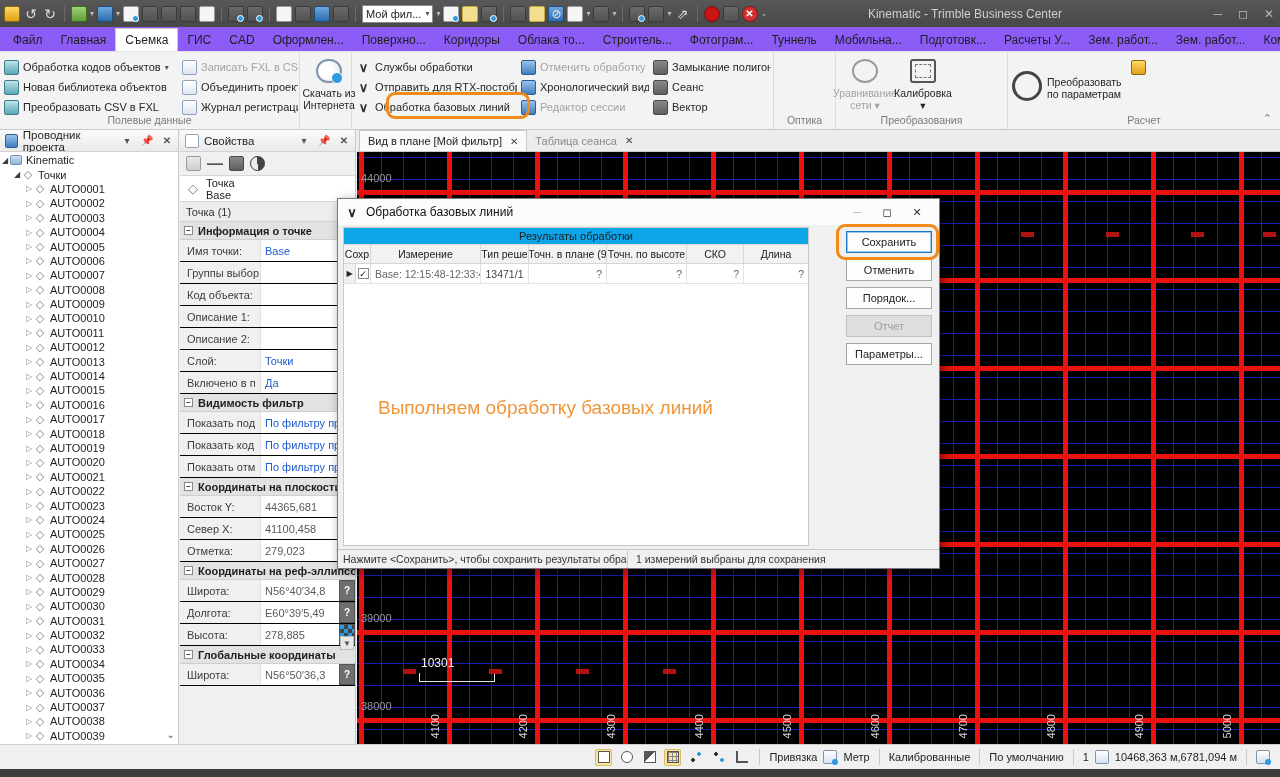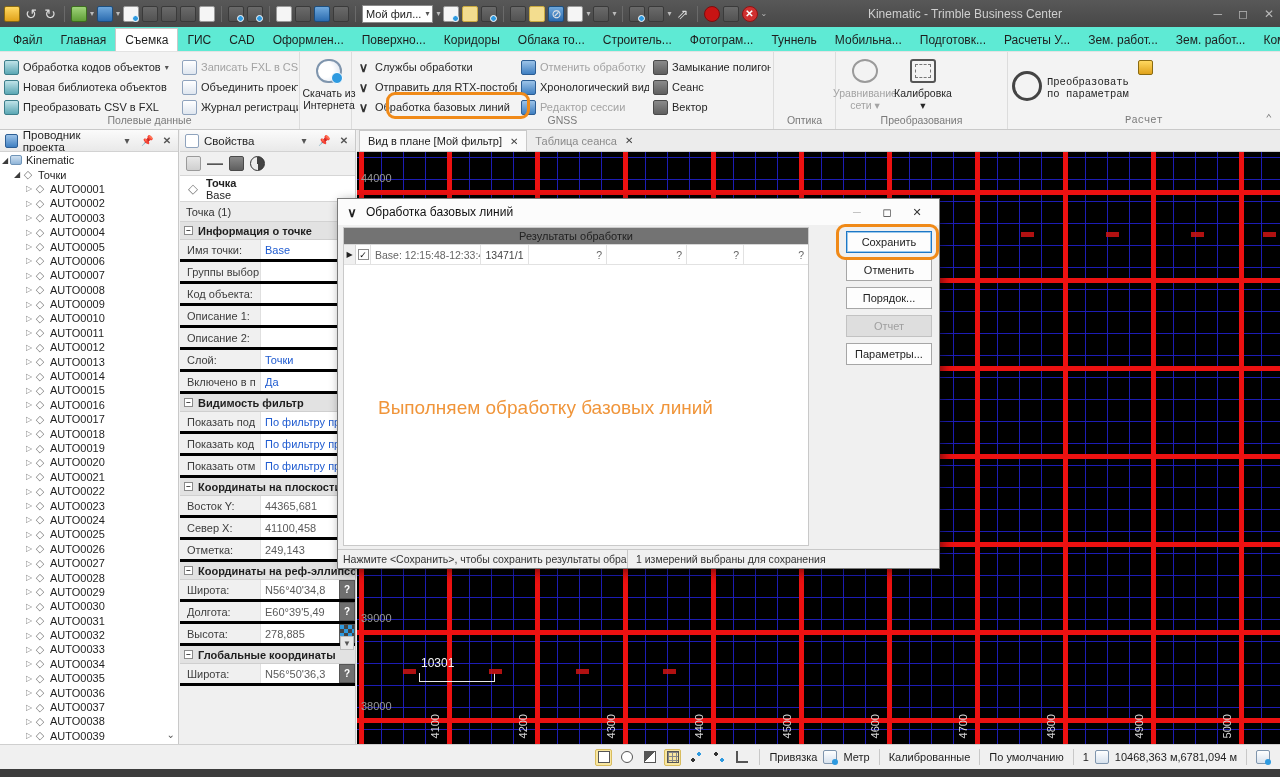--- a/index.html
+++ b/index.html
@@ -24,21 +24,21 @@
   .qi.redx { background:#d03030; border-radius:50%; color:#fff; font-size:10px; font-weight:bold; border:1px solid #8d1414; }
   .qsep { width:1px; height:16px; background:#6a6a6a; margin:0 3px; }
   .qfilter { height:18px; background:#fff; border:1px solid #8a8a8a; display:flex; align-items:center;
     font-size:11px; color:#222; padding:0 3px; gap:4px; }
   .qfilter .arr { font-size:8px; color:#555; }
   .tb-title { position:absolute; left:780px; right:130px; text-align:center; font-size:12px; color:#cfcfcf; }
   .winctl { position:absolute; right:6px; top:0; height:27px; display:flex; align-items:center; gap:16px;
     color:#b9b9b9; font-size:12px; }
 
   
-  .tabrow { position:absolute; left:0; top:27px; width:1280px; height:25px; background:#5eead4;
+  .tabrow { position:absolute; left:0; top:27px; width:1280px; height:25px; background:#8b5cf6;
     display:flex; align-items:flex-end; padding-left:4px; border-bottom:1px solid #e3e3e3; }
   .mtab { height:23px; display:flex; align-items:center; padding:0 9px; font-size:12px; color:#1e1e1e; white-space:nowrap; }
   .mtab.active { background:#fff; border:1px solid #c9c9c9; border-bottom:none; }
   .tiny-arr { font-size:8px; color:#666; }
 
   
   .ribbon { position:absolute; left:0; top:52px; width:1280px; height:78px; background:#f3f3f3;
     border-bottom:1px solid #c9c9c9; display:flex; }
   .rgroup { position:relative; height:100%; border-right:1px solid #dcdcdc; padding-top:5px; }
   .rglabel { position:absolute; bottom:3px; left:0; right:0; text-align:center; font-size:10.5px; color:#7a7a7a; white-space:nowrap; }
@@ -89,21 +89,21 @@
   .ptools { height:24px; border-bottom:1px solid #d6d6d6; display:flex; align-items:center; gap:6px; padding:0 6px; }
   .pt-ic { width:15px; height:15px; border-radius:2px; }
   .objrow { height:26px; background:#fff; border-bottom:1px solid #d6d6d6; display:flex; align-items:center; gap:8px; padding:0 8px; }
   .objrow .diamond { color:#777; font-size:13px; }
   .objrow .objtxt { font-size:11px; line-height:12px; color:#222; }
   .selheader { height:20px; background:#ededed; border-bottom:1px solid #d2d2d2; display:flex; align-items:center;
     padding:0 6px; font-size:11px; color:#333; }
   .sect-h { height:18px; background:#e2e2e2; border-bottom:1px solid #cfcfcf; display:flex; align-items:center; gap:5px;
     padding:0 4px; font-size:11px; font-weight:bold; color:#1e1e1e; white-space:nowrap; overflow:hidden; }
   .minusbox { width:9px; height:9px; border:1px solid #8a8a8a; background:#fff; font-size:8px; line-height:7px; text-align:center; color:#333; flex:0 0 9px; }
-  .prow { height:22px; display:flex; align-items:stretch; border-bottom:3px solid #000000; background:#f0f0f0; font-size:11px; }
+  .prow { height:22px; display:flex; align-items:stretch; border-bottom:1px solid #000000; background:#f0f0f0; font-size:11px; }
   .plabel { width:80px; flex:0 0 80px; display:flex; align-items:center; padding-left:7px; color:#3c3c3c; white-space:nowrap; overflow:hidden; }
   .pvalue { flex:1; background:#fff; border-left:1px solid #e0e0e0; display:flex; align-items:center; padding:0 4px;
     color:#5a5a5a; white-space:nowrap; overflow:hidden; }
   .prow.link .pvalue { color:#1f5bd0; }
   .phelp, .pdots, .phimg { display:none; }
   .prow.help .phelp { display:flex; width:16px; flex:0 0 16px; background:#6f6f6f; color:#fff; align-items:center; justify-content:center;
     font-size:10px; font-weight:bold; border:1px solid #555; }
   .prow.help .phelp::after { content:"?"; }
   .prow.dots .pdots { display:flex; width:16px; flex:0 0 16px; background:#e8e8e8; border:1px solid #9a9a9a; align-items:center; justify-content:center; font-size:9px; color:#333; }
   .prow.dots .pdots::after { content:"..."; }
@@ -158,21 +158,21 @@
 
   
   .dialog { position:absolute; left:337px; top:198px; width:603px; height:371px; background:#f0f0f0;
     border:1px solid #7a7a7a; box-shadow:3px 3px 10px rgba(0,0,0,.45); z-index:50; }
   .dlg-title { height:26px; background:#fcfcfc; display:flex; align-items:center; gap:7px; padding:0 7px; font-size:12px; color:#111; }
   .dlg-vicon { width:14px; height:14px; display:flex; align-items:center; justify-content:center; font-weight:bold; color:#222; font-size:13px; }
   .dlg-ctl { margin-left:auto; display:flex; align-items:center; gap:0; }
   .dlg-ctl span { width:30px; text-align:center; font-size:11px; color:#333; }
   .dlg-ctl .min { color:#b5b5b5; }
   .dtable { position:absolute; left:5px; top:28px; width:466px; height:319px; background:#fff; border:1px solid #c9c9c9; }
-  .dspan { height:17px; background:#737373; border-bottom:1px solid #d6d6d6; text-align:center; font-size:11px; color:#222; line-height:17px; }
+  .dspan { height:17px; background:#0ea5e9; border-bottom:1px solid #d6d6d6; text-align:center; font-size:11px; color:#222; line-height:17px; }
   .dhead { display:flex; height:19px; background:#f2f2f2; border-bottom:1px solid #d6d6d6; }
   .hcell { font-size:10.5px; color:#222; display:flex; align-items:center; justify-content:center; border-right:1px solid #d6d6d6;
     white-space:nowrap; overflow:hidden; }
   .hcell:nth-of-type(1){width:27px;} .hcell:nth-of-type(2){width:110px;} .hcell:nth-of-type(3){width:48px;}
   .hcell:nth-of-type(4){width:78px;} .hcell:nth-of-type(5){width:80px;} .hcell:nth-of-type(6){width:57px;}
   .hcell:nth-of-type(7){width:64px; border-right:none;}
   .drow { display:flex; height:20px; border-bottom:1px solid #e2e2e2; font-size:10.5px; color:#666; }
   .dmark { width:12px; background:#f0f0f0; border-right:1px solid #d6d6d6; display:flex; align-items:center; justify-content:center; font-size:8px; color:#222; }
   .dchk { width:15px; display:flex; align-items:center; justify-content:center; border-right:1px solid #e2e2e2; }
   .chkbox { width:11px; height:11px; background:#fff; border:1px solid #8a8a8a; font-size:9px; line-height:10px; text-align:center; color:#111; }
@@ -423,21 +423,20 @@
             <div class="ritem">
             <span class="ri dark"></span>
             <span>Сеанс</span>
           </div>
             <div class="ritem">
             <span class="ri dark"></span>
             <span>Вектор</span>
           </div>
           </div>
       </div>
-      <div class="rglabel">GNSS</div>
     </div>
 
     <div class="rgroup" style="width:62px;">
       <div class="smallgrid">
         <span class="si dark"></span>
         <span class="si blue"></span>
         <span class="si blue"></span>
         <span class="si dim"></span>
         <span class="si red"></span>
         <span class="si dark"></span>
@@ -459,21 +458,21 @@
         </div>
         <div class="smallgrid sg1">
           <span class="si doc"></span>
           <span class="si dark"></span>
           <span class="si dark"></span>
         </div>
       </div>
       <div class="rglabel">Преобразования</div>
     </div>
 
-    <div class="rgroup" style="flex:1; border-right:none;font-family:Liberation Mono, monospace;">
+    <div class="rgroup" style="flex:1; border-right:none;">
       <div style="display:flex;">
         <div class="hbtn">
           <span class="bigicon circarrow" style="width:30px;height:30px;"></span>
           <span>
             <span style="display:block;">Преобразовать</span>
             <span style="display:block;">по параметрам</span>
           </span>
         </div>
         <div class="smallgrid">
           <span class="si yellow" style="background:linear-gradient(#ffd861,#e0a21a);border:1px solid #8a6a10;"></span>
@@ -767,21 +766,21 @@
     </div>
     <div class="ptools">
       <span class="pt-ic" style="background:linear-gradient(#e8e8e8,#cfcfcf);border:1px solid #9a9a9a;"></span>
       <span style="color:#555;font-weight:bold;">—</span>
       <span class="pt-ic" style="background:linear-gradient(#8a8a8a,#5f5f5f);border:1px solid #4a4a4a;"></span>
       <span class="pt-ic" style="border-radius:50%;background:conic-gradient(#444 0 50%,#eee 0 100%);border:1px solid #333;"></span>
     </div>
     <div class="objrow">
       <span class="diamond">◇</span>
       <span class="objtxt">
-        <span style="display:block;font-weight:bold;">Точка</span>
+        <span style="display:block;">Точка</span>
         <span style="display:block;">Base</span>
       </span>
     </div>
     <div class="selheader">
       <span>Точка (1)</span>
     </div>
 
     <div class="sect-h">
       <span class="minusbox">−</span>
       <span>Информация о точке</span>
@@ -889,21 +888,21 @@
         <div class="pvalue">
             <span>41100,458</span>
           </div>
 
         <div class="phelp"></div>
 
       </div>
         <div class="prow help">
         <div class="plabel">Отметка:</div>
         <div class="pvalue">
-            <span>249,143</span>
+            <span>279,023</span>
           </div>
 
         <div class="phelp"></div>
 
       </div>
       </div>
 
     <div class="sect-h">
       <span class="minusbox">−</span>
       <span>Координаты на реф-эллипсо</span>
@@ -1050,20 +1049,30 @@
       <span>Обработка базовых линий</span>
       <span class="dlg-ctl">
         <span class="min">─</span>
         <span>◻</span>
         <span>✕</span>
       </span>
     </div>
 
     <div class="dtable">
       <div class="dspan">Результаты обработки</div>
+      <div class="dhead">
+
+      <div class="hcell">Сохр</div>
+          <div class="hcell">Измерение</div>
+          <div class="hcell">Тип реше</div>
+          <div class="hcell">Точн. в плане (9</div>
+          <div class="hcell">Точн. по высоте</div>
+          <div class="hcell">СКО</div>
+          <div class="hcell">Длина</div>
+        </div>
       <div class="drow">
         <div class="dmark">▶</div>
         <div class="dchk">
           <span class="chkbox">✓</span>
         </div>
         <div class="dcell c-meas">Base: 12:15:48-12:33:49</div>
         <div class="dcell c-sol">13471/1</div>
         <div class="dcell c-q c-plan">?</div>
         <div class="dcell c-q c-h">?</div>
         <div class="dcell c-q c-sko">?</div>

